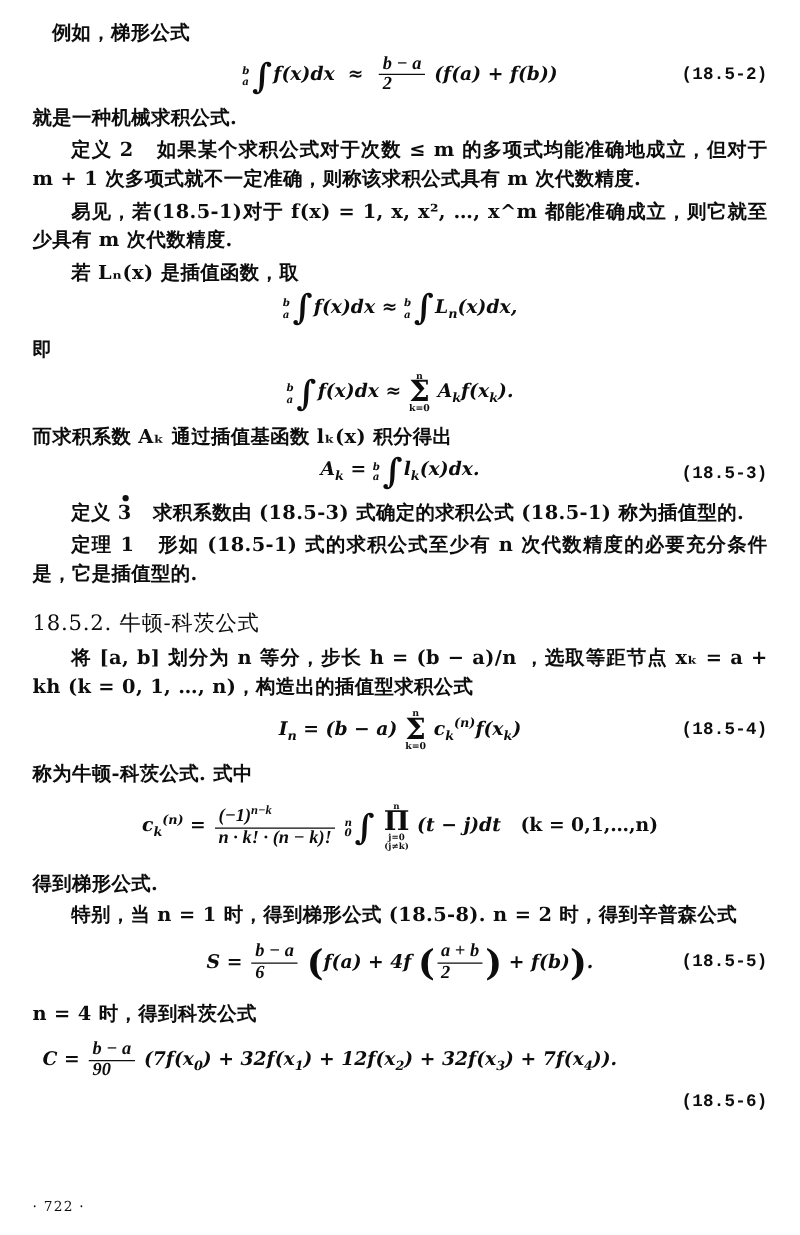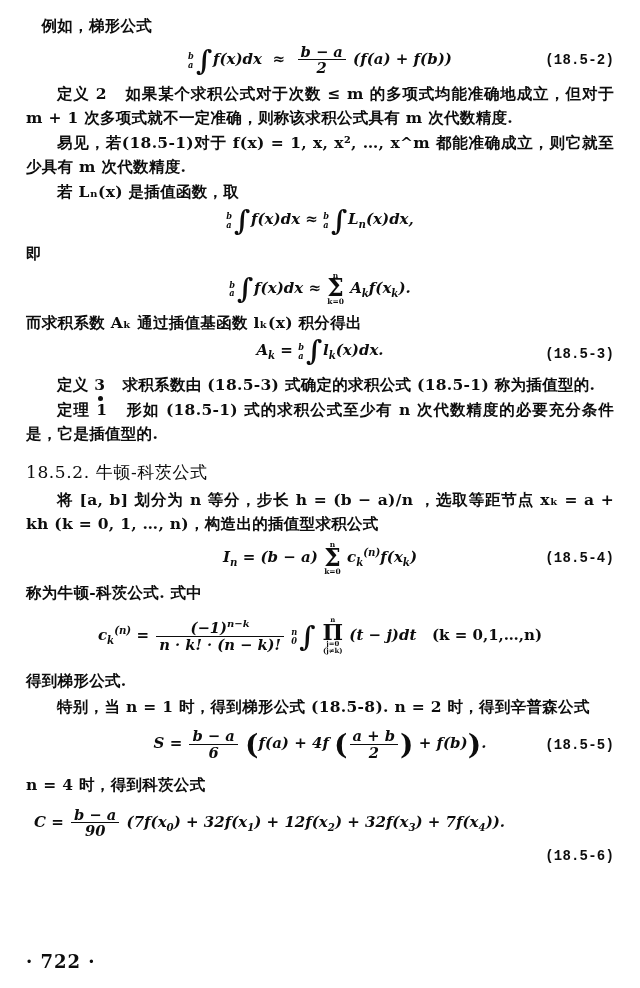--- a/index.html
+++ b/index.html
@@ -68,24 +68,25 @@
     font-family: Liberation Mono, monospace;
   }
 
   
   .mi { font-style: italic; }
   .mn { font-style: normal; }
 
   .frac {
     display: inline-block;
     vertical-align: middle;
-    text-align: center;
+    text-align: left;
     line-height: 1.08;
     margin: 0 2px;
     font-size: 0.98em;
+    font-family: Liberation Serif, serif;
   }
   .frac .num {
     display: block;
     padding: 0 3px;
     border-bottom: 1.3px solid #0d0d0d;
   }
   .frac .den {
     display: block;
     padding: 0 3px;
   }
@@ -154,22 +155,22 @@
     width: 5px;
     height: 5px;
     background: #111;
     border-radius: 50%;
   }
 
   .pagenum {
     position: absolute;
     left: 26px;
     bottom: 16px;
-    font-size: 18px;
-    font-weight: 700;
+    font-size: 11px;
+    font-weight: 400;
     letter-spacing: 1px;
   }
 
   .paren-big {
     display: inline-block;
     font-size: 1.9em;
     vertical-align: middle;
     line-height: 0.6;
     font-style: normal;
     position: relative;
@@ -186,20 +187,21 @@
 
     <div class="formula-row">
       <div class="formula">
         <span class="intlim"><span class="up">b</span><span class="lo">a</span></span><span class="intg">∫</span><span class="mi">f</span>(<span class="mi">x</span>)<span class="mi">dx</span> &nbsp;≈&nbsp;
         <span class="frac"><span class="num"><span class="mi">b</span> − <span class="mi">a</span></span><span class="den">2</span></span>
         (<span class="mi">f</span>(<span class="mi">a</span>) + <span class="mi">f</span>(<span class="mi">b</span>))
       </div>
       <div class="tagright">(18.5-2)</div>
     </div>
 
+    <p class="para">就是一种机械求积公式.</p>
 
     <p class="para indent2">
       <span>定义 2</span>&nbsp;&nbsp;&nbsp;<span>如果某个求积公式对于次数 ≤ m 的多项式均能准确地成立，但对于 m + 1 次多项式就不一定准确，则称该求积公式具有 m 次代数精度.</span>
     </p>
 
     <p class="para indent2">易见，若(18.5-1)对于 f(x) = 1, x, x², …, x^m 都能准确成立，则它就至少具有 m 次代数精度.</p>
 
     <p class="para indent2">若 Lₙ(x) 是插值函数，取</p>
 
     <div class="formula-row">

